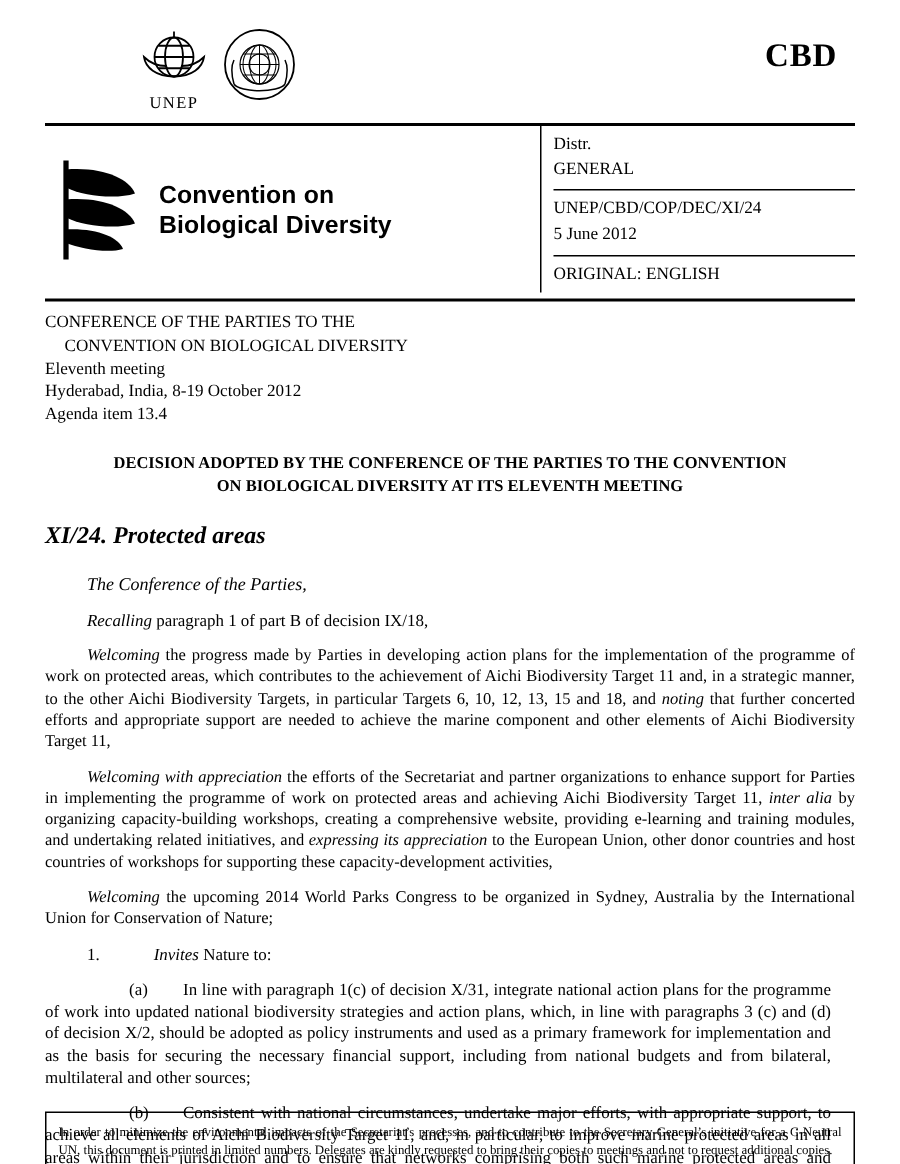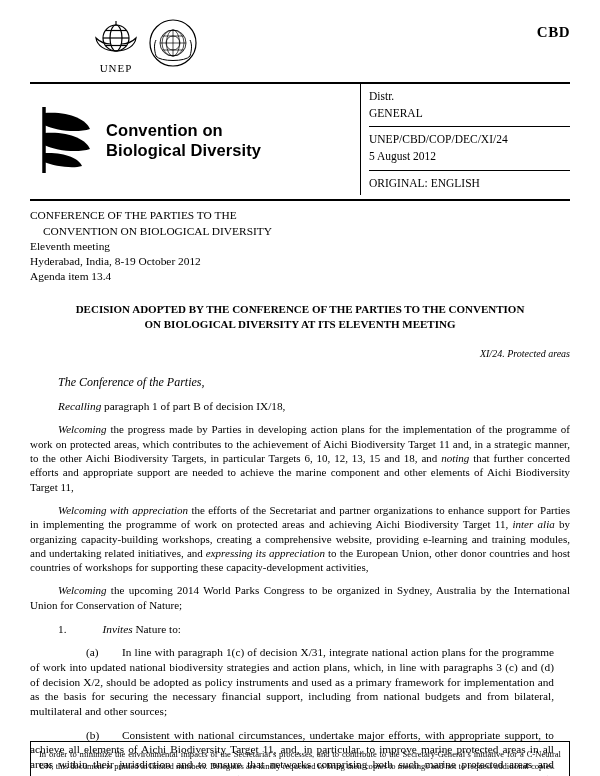--- a/index.html
+++ b/index.html
@@ -24,23 +24,23 @@
   }
 
   
   .top-row {
     position: relative;
     height: 60px;
     margin: 18px 30px 0 30px;
   }
   .cbd-tag {
     position: absolute;
-    right: 0;
+    right: 12px;
     top: 6px;
-    font-size: 15px;
+    font-size: 22px;
     font-weight: bold;
     letter-spacing: 0.5px;
     font-family: "Liberation Serif", serif;
   }
   .logo-unep {
     position: absolute;
     left: 56px;
     top: 0;
     width: 60px;
     text-align: center;
@@ -122,24 +122,24 @@
 
   .decision-title {
     text-align: center;
     font-weight: bold;
     font-size: 11px;
     line-height: 1.35;
     margin-top: 18px;
     padding: 0 14px;
   }
   .item-title {
-    text-align: right;
-    font-weight: normal;
+    text-align: left;
+    font-weight: bold;
     font-style: italic;
-    font-size: 10px;
+    font-size: 16px;
     margin-top: 16px;
   }
 
   p.para {
     margin: 9px 0 0 0;
     text-align: justify;
     text-indent: 28px;
     font-size: 11px;
     line-height: 1.30;
   }
@@ -242,21 +242,21 @@
       <div class="conv-title">
         <div>Convention on</div>
         <div>Biological Diversity</div>
       </div>
     </div>
     <div class="masthead-right">
       <div class="dist-line">Distr.</div>
       <div class="dist-line">GENERAL</div>
       <div class="sep-line"></div>
       <div>UNEP/CBD/COP/DEC/XI/24</div>
-      <div>5 August 2012</div>
+      <div>5 June 2012</div>
       <div class="sep-line"></div>
       <div class="orig-line">ORIGINAL:  ENGLISH</div>
     </div>
   </div>
   <div class="rule-thick"></div>
 
   <div class="body">
 
     <div class="conf-block">
       <div>CONFERENCE OF THE PARTIES TO THE</div>

